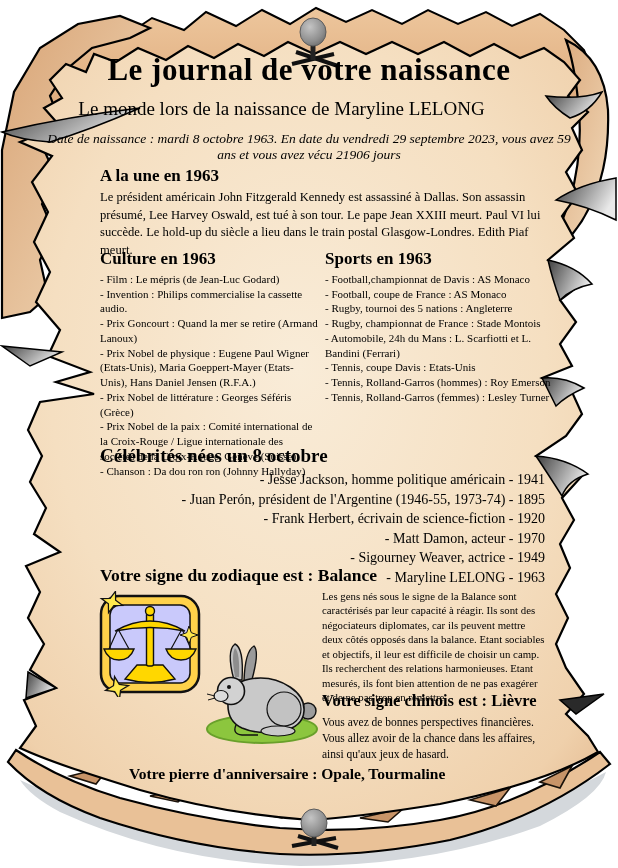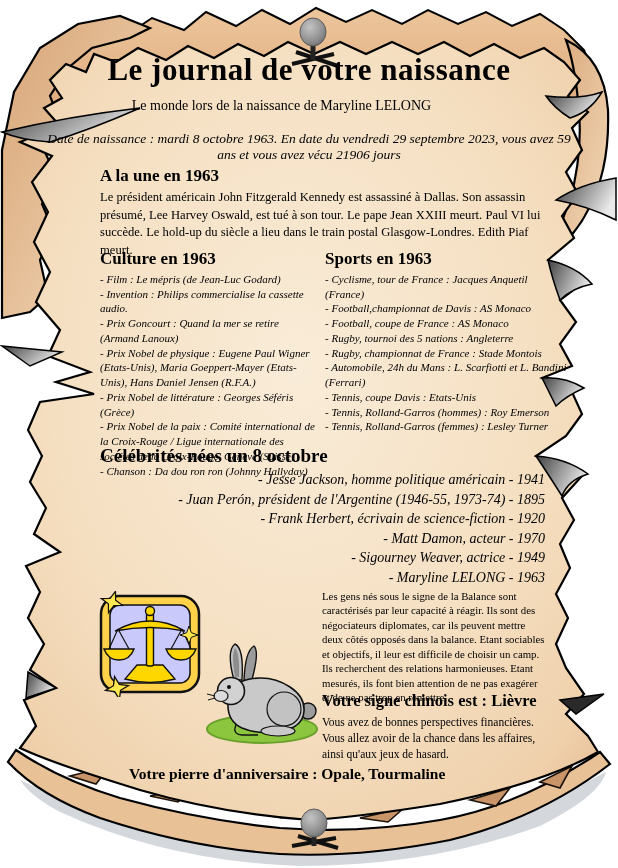--- a/index.html
+++ b/index.html
@@ -5,29 +5,29 @@
   html,body{margin:0;padding:0;}
   body{
     width:618px;height:868px;background:#ffffff;overflow:hidden;
     font-family:"Liberation Serif","DejaVu Serif",serif;color:#000;
   }
   .stage{position:relative;width:618px;height:868px;}
   svg.parchment{position:absolute;left:0;top:0;z-index:0;}
   .content{position:absolute;left:0;top:0;width:618px;height:868px;z-index:2;}
   .page-title{position:absolute;top:52px;left:0;width:618px;text-align:center;
     font-size:31px;font-weight:bold;margin:0;letter-spacing:.5px;}
-  .page-subtitle{position:absolute;top:98px;left:0;width:563px;text-align:center;font-size:14px;}
+  .page-subtitle{position:absolute;top:98px;left:0;width:563px;text-align:center;font-size:19px;}
   .dateline{position:absolute;top:131px;left:44px;width:530px;text-align:center;
     font-style:italic;font-size:13.5px;line-height:1.18;}
   .sec-h{font-size:17px;font-weight:bold;margin:0 0 3px 0;}
   .headline{position:absolute;top:166px;left:100px;width:447px;}
   .headline p{margin:2px 0 0 0;font-size:12.6px;line-height:1.4;}
   .culture{position:absolute;top:249px;left:100px;width:218px;}
   .sports{position:absolute;top:249px;left:325px;width:242px;}
-  ul.plain{list-style:none;margin:3px 0 0 0;padding:0;font-size:11px;line-height:1.34;font-style:italic;}
+  ul.plain{list-style:none;margin:3px 0 0 0;padding:0;font-size:11px;line-height:1.34;}
   .celebs{position:absolute;top:445px;left:100px;width:445px;}
   .celebs .sec-h{font-size:19px;}
   .celebs ul.plain{font-size:14px;line-height:1.4;text-align:right;}
   .zodiac-h{position:absolute;top:565px;left:100px;font-size:17.5px;font-weight:bold;margin:0;}
   .libra{position:absolute;top:591px;left:97px;}
   .zodiac-desc{position:absolute;top:589px;left:322px;width:226px;margin:0;
     font-size:10.8px;line-height:1.34;}
   .rabbit{position:absolute;top:639px;left:202px;}
   .chinese-h{position:absolute;top:691px;left:322px;font-size:16.5px;font-weight:bold;margin:0;}
   .chinese-desc{position:absolute;top:714px;left:322px;width:235px;margin:0;
@@ -138,21 +138,20 @@
           <li>- Prix Nobel de physique : Eugene Paul Wigner (Etats-Unis), Maria Goeppert-Mayer (Etats-Unis), Hans Daniel Jensen (R.F.A.)</li>
           <li>- Prix Nobel de littérature : Georges Séféris (Grèce)</li>
           <li>- Prix Nobel de la paix : Comité international de la Croix-Rouge / Ligue internationale des sociétés de la Croix-Rouge, Genève (Suisse)</li>
           <li>- Chanson : Da dou ron ron (Johnny Hallyday)</li>
         </ul>
     </section>
 
     <section class="sports">
       <h2 class="sec-h">Sports en 1963</h2>
       <ul class="plain">
-          <li>- Cyclisme, tour de France : Jacques Anquetil (France)</li>
           <li>- Football,championnat de Davis : AS Monaco</li>
           <li>- Football, coupe de France : AS Monaco</li>
           <li>- Rugby, tournoi des 5 nations : Angleterre</li>
           <li>- Rugby, championnat de France : Stade Montois</li>
           <li>- Automobile, 24h du Mans : L. Scarfiotti et L. Bandini (Ferrari)</li>
           <li>- Tennis, coupe Davis : Etats-Unis</li>
           <li>- Tennis, Rolland-Garros (hommes) : Roy Emerson</li>
           <li>- Tennis, Rolland-Garros (femmes) : Lesley Turner</li>
         </ul>
     </section>
@@ -162,20 +161,21 @@
       <ul class="plain">
           <li>- Jesse Jackson, homme politique américain - 1941</li>
           <li>- Juan Perón, président de l'Argentine (1946-55, 1973-74) - 1895</li>
           <li>- Frank Herbert, écrivain de science-fiction - 1920</li>
           <li>- Matt Damon, acteur - 1970</li>
           <li>- Sigourney Weaver, actrice - 1949</li>
           <li>- Maryline LELONG - 1963</li>
         </ul>
     </section>
 
+    <h2 class="zodiac-h">Votre signe du zodiaque est : Balance</h2>
 
     <svg class="libra" width="106" height="106" viewBox="0 0 106 106">
       <rect x="4" y="5" width="98" height="96" rx="18" fill="#ffd24a" stroke="#111" stroke-width="2.5"></rect>
       <rect x="13" y="14" width="80" height="78" rx="10" fill="#c9c9fb" stroke="#111" stroke-width="1.5"></rect>
       <path d="M 40,74 L 66,74 L 78,88 Q 53,95 28,88 Z" fill="#ffd700" stroke="#111" stroke-width="1.4"></path>
       <rect x="49.5" y="22" width="7" height="53" rx="2" fill="#ffd700" stroke="#111" stroke-width="1.4"></rect>
       <circle cx="53" cy="20" r="4.5" fill="#ffd700" stroke="#111" stroke-width="1.4"></circle>
       <path d="M 18,40 Q 53,20 88,40 Q 53,33 18,40 Z" fill="#ffd700" stroke="#111" stroke-width="1.4"></path>
       <path d="M 21,38 L 12,58 M 21,38 L 32,58 M 85,38 L 74,58 M 85,38 L 94,58" stroke="#111" stroke-width="1.2" fill="none"></path>
       <path d="M 7,58 L 37,58 Q 33,69 22,69 Q 11,69 7,58 Z" fill="#ffd700" stroke="#111" stroke-width="1.4"></path>

